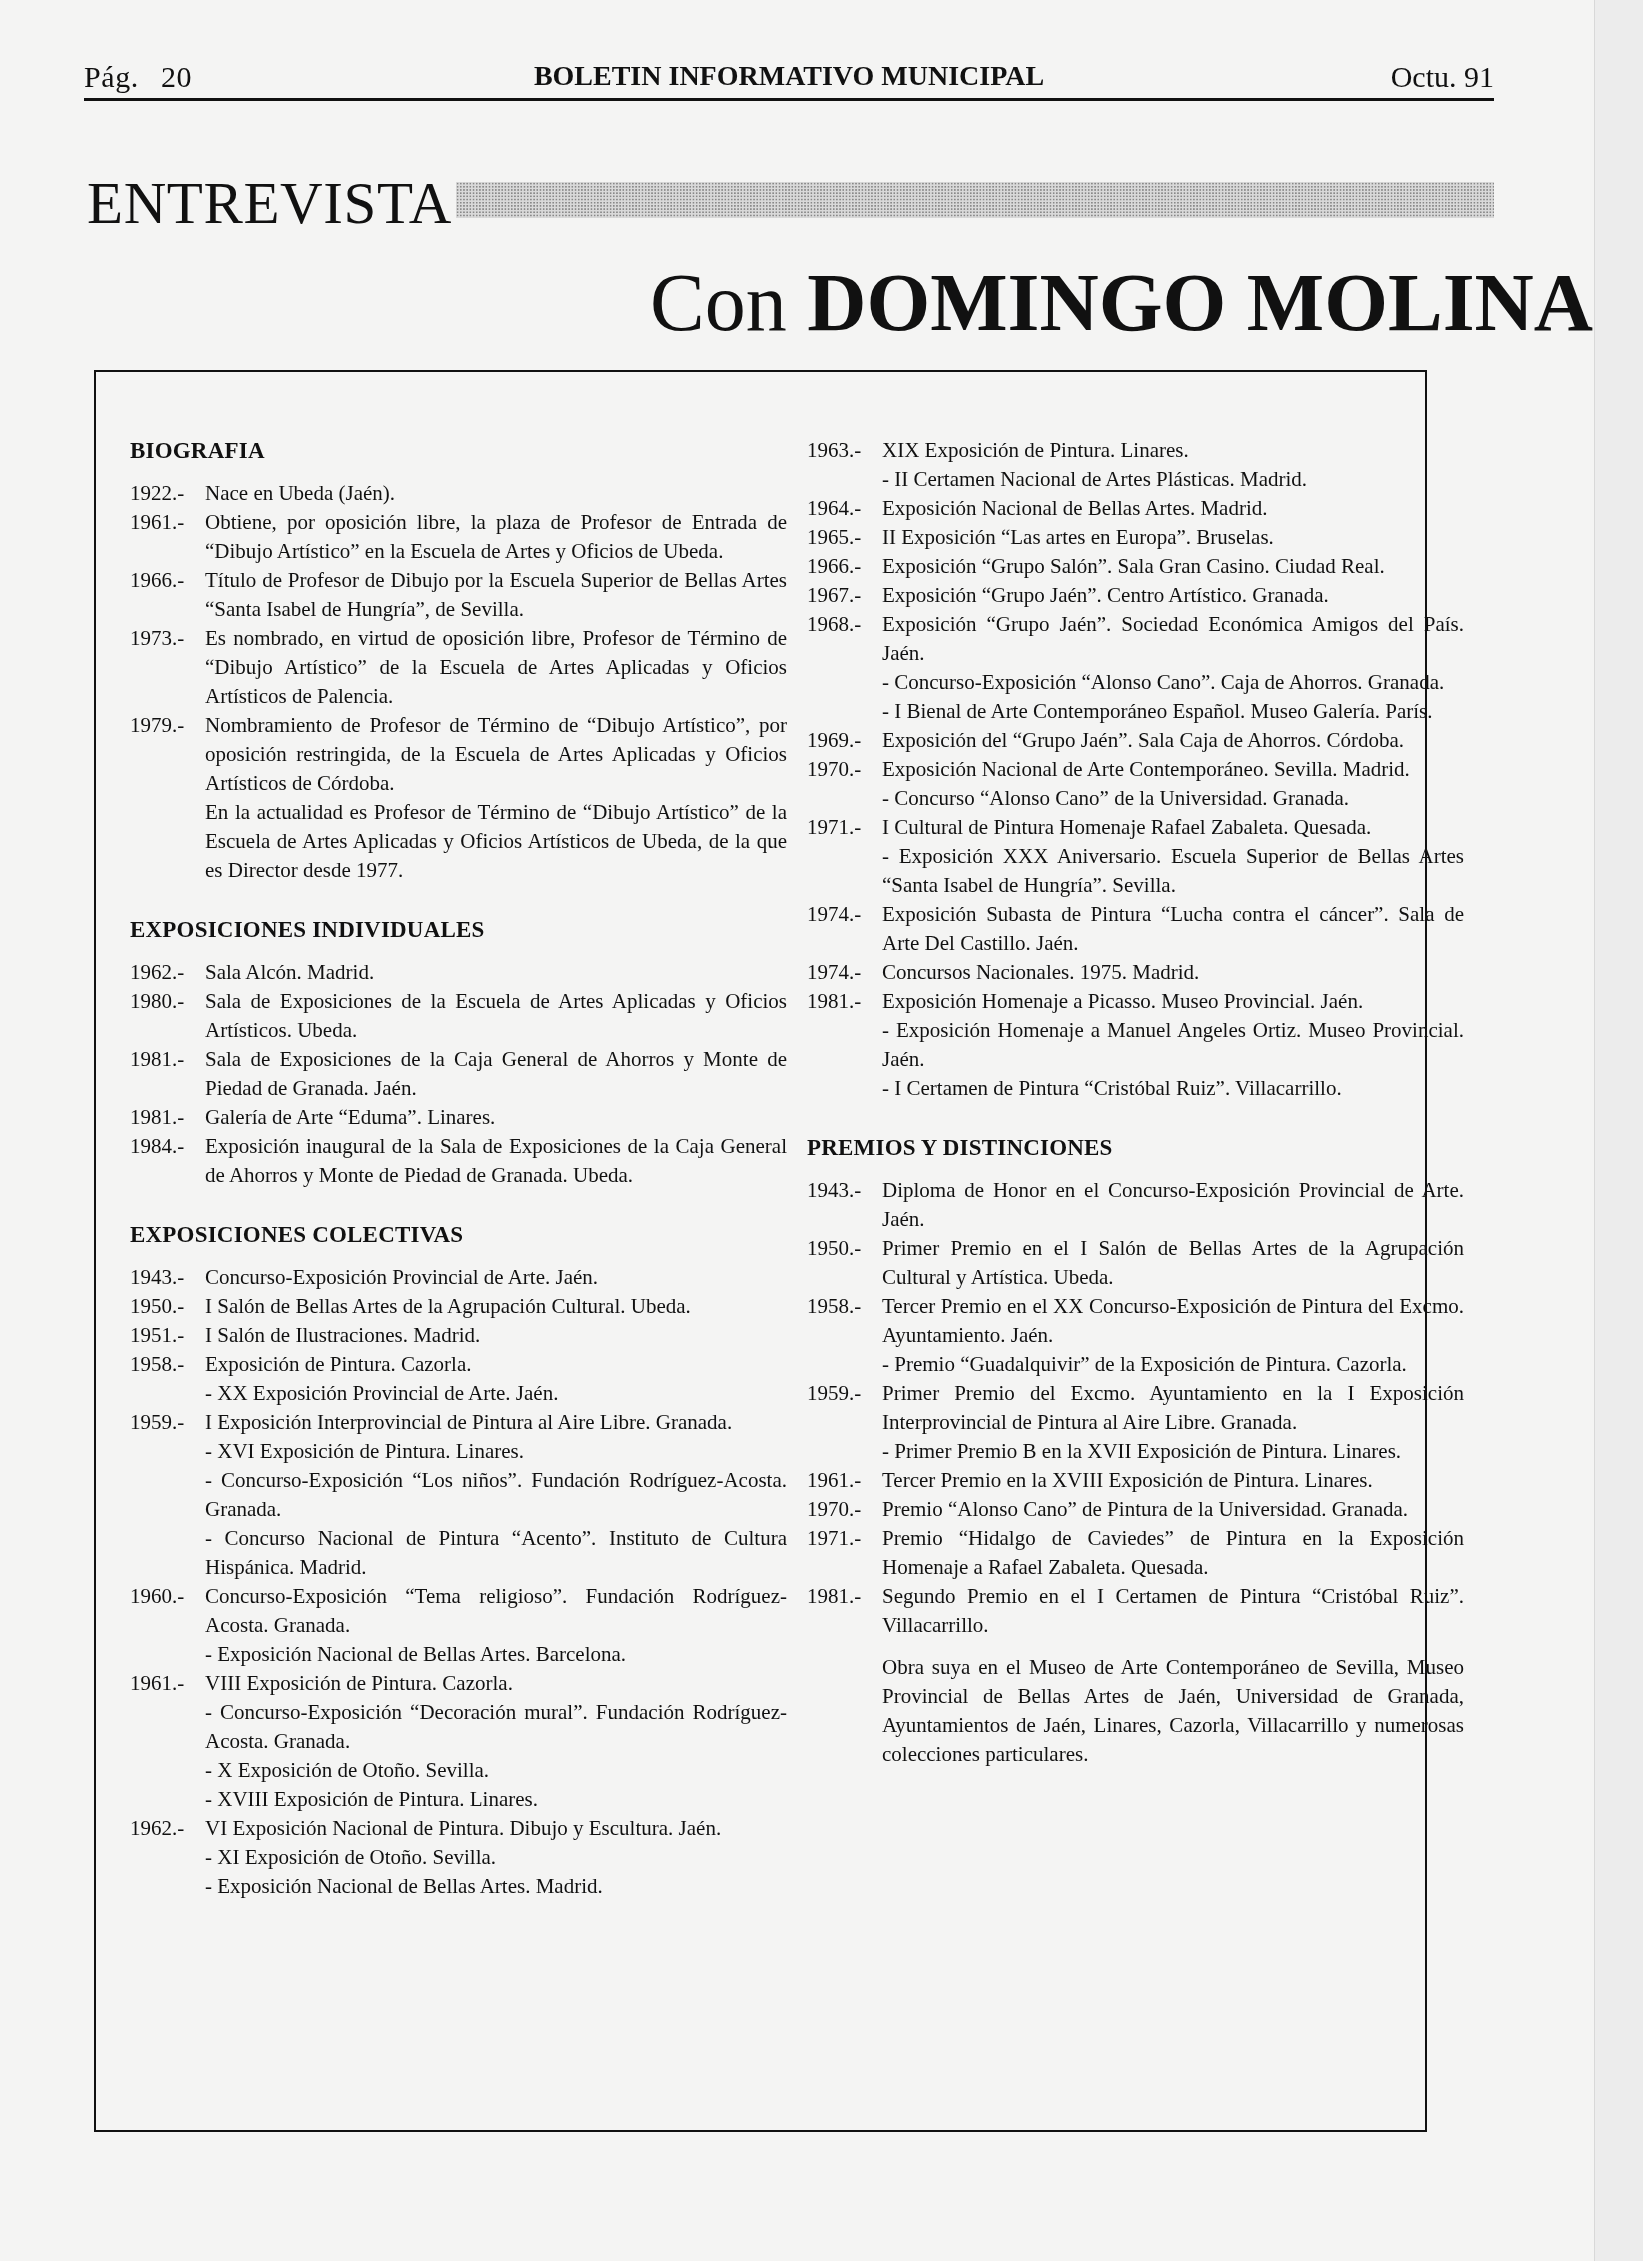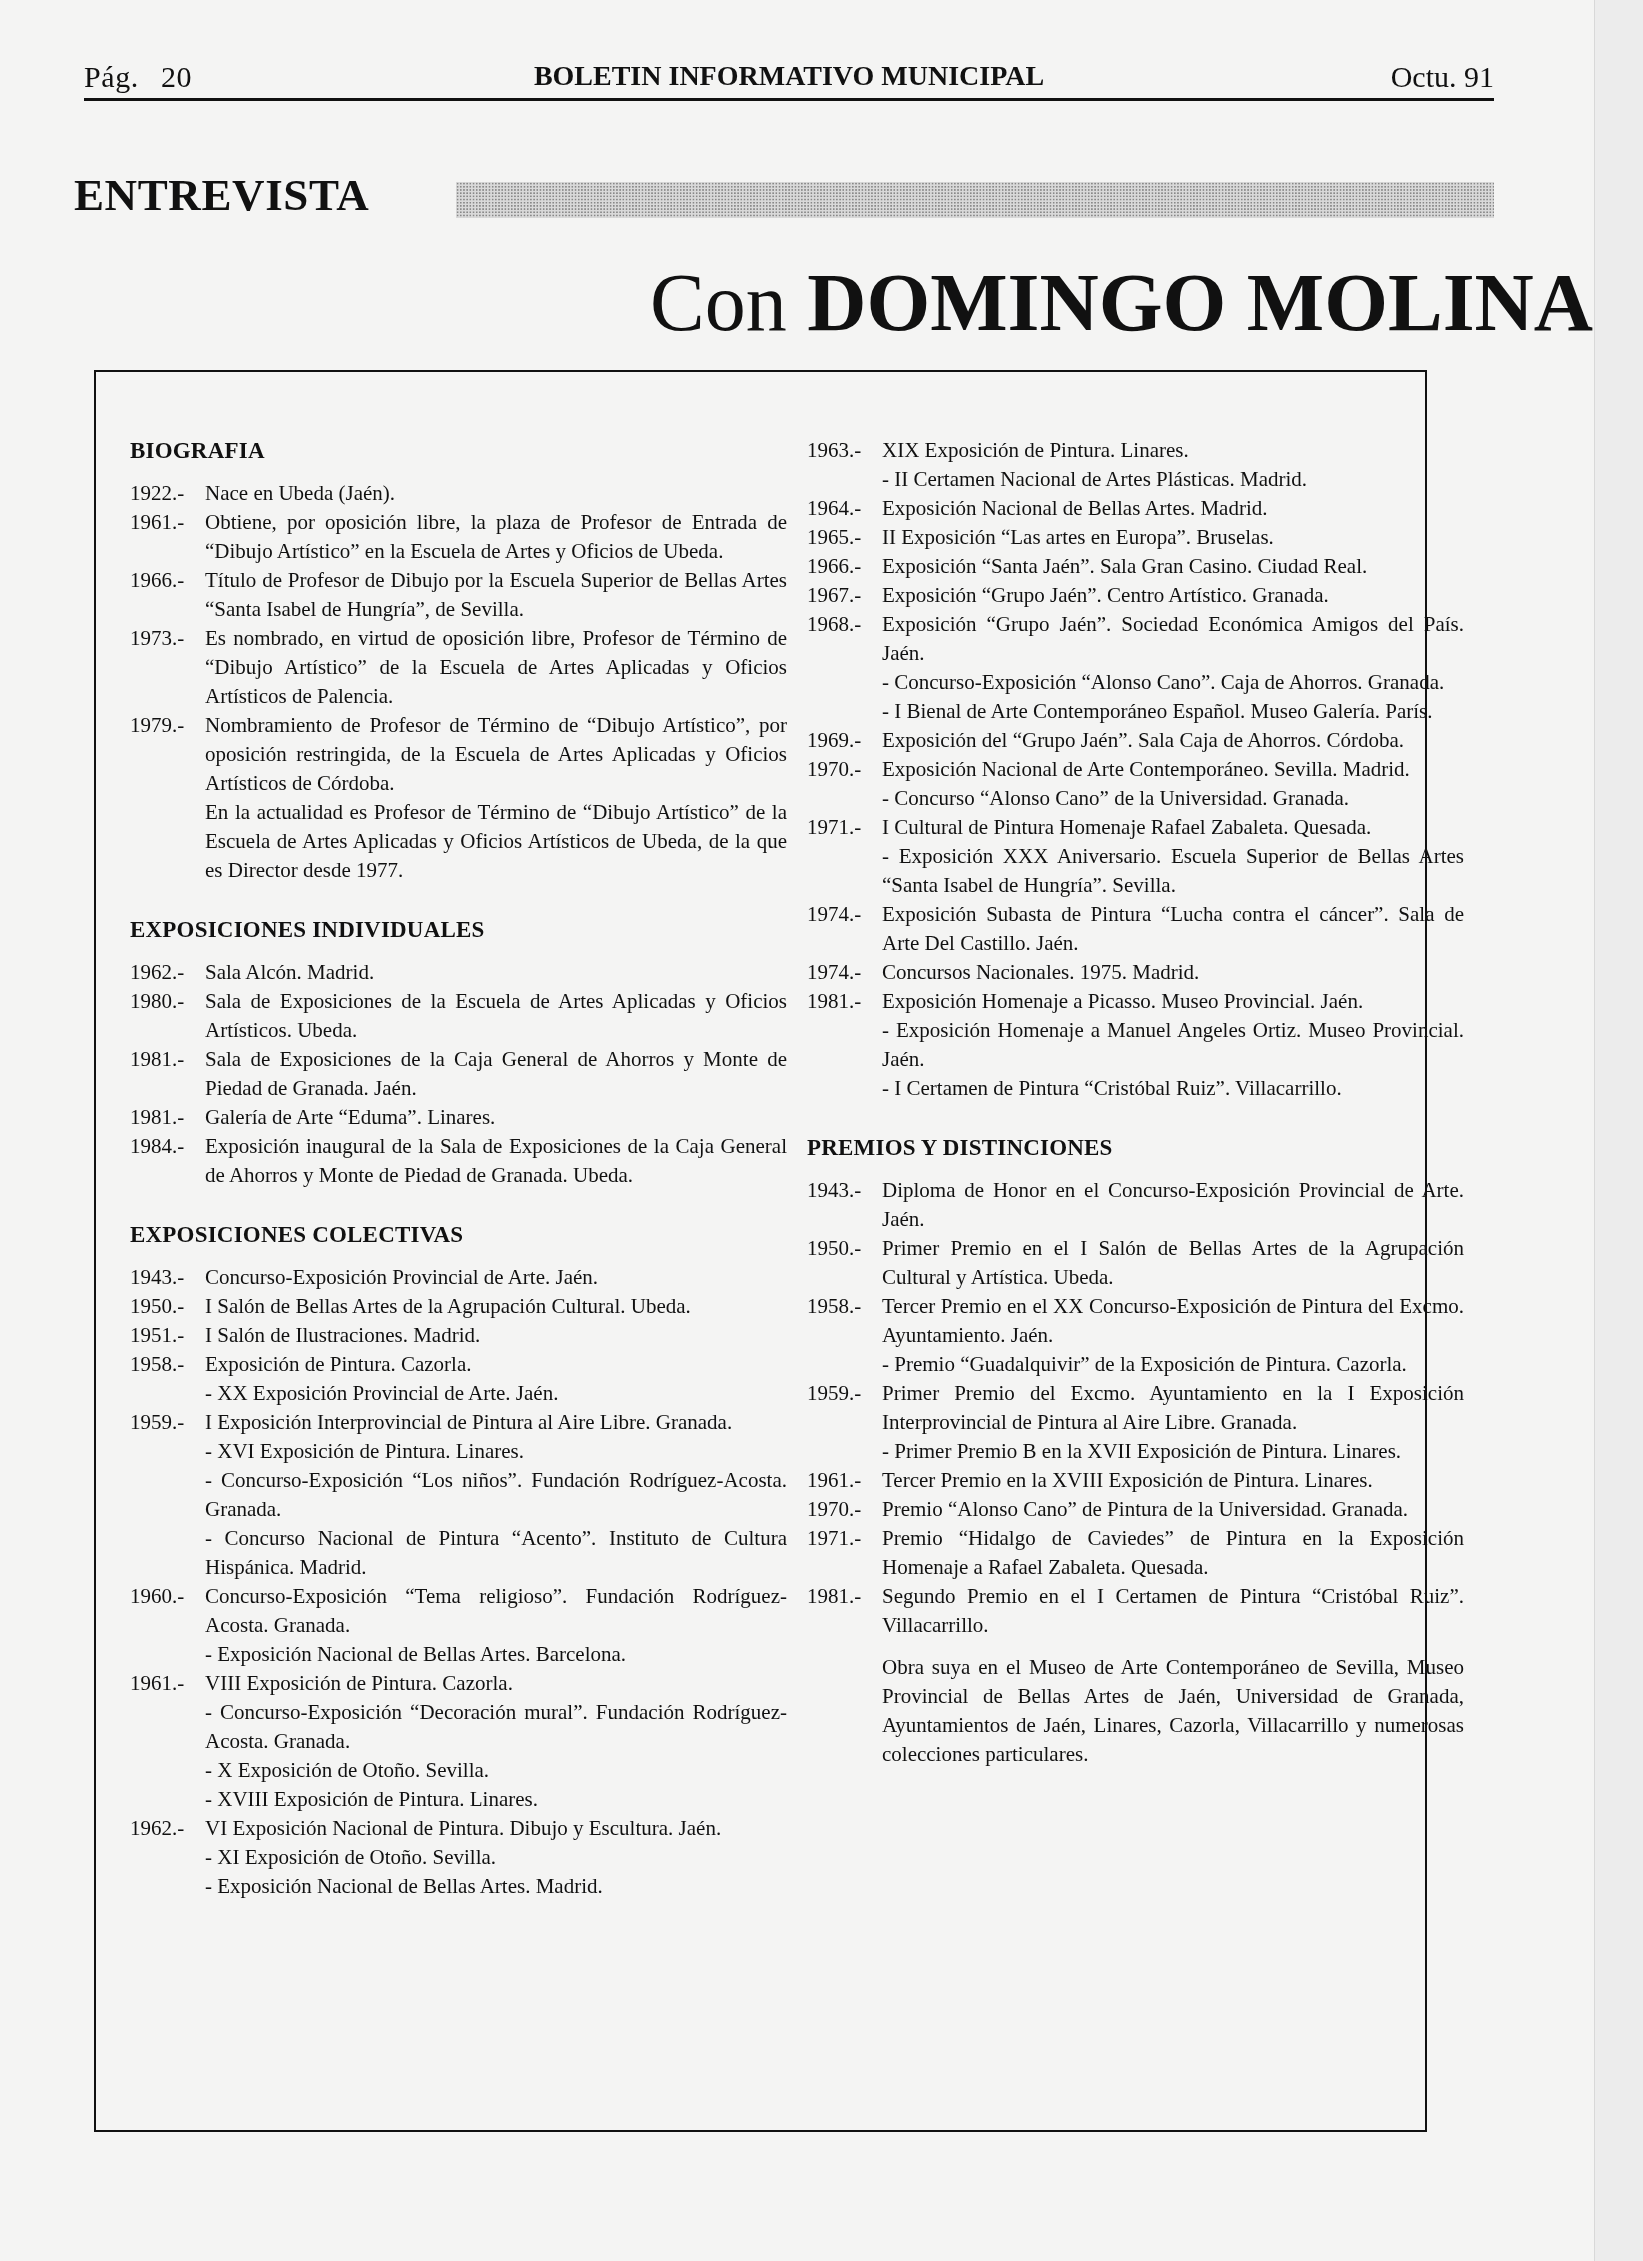--- a/index.html
+++ b/index.html
@@ -17,22 +17,22 @@
     position: absolute; left: 84px; top: 55px; width: 1410px; height: 43px;
     border-bottom: 3.2px solid #111;
     font-size: 30px; font-weight: normal;
   }
   .header .pag { position: absolute; left: 0; top: 5.2px; letter-spacing: 0.6px; }
   .header .pag .num { margin-left: 22px; }
   .header .title { position: absolute; left: 0; right: 0; top: 5.2px; text-align: center; font-weight: bold; font-size: 28px; }
   .header .date { position: absolute; right: 0; top: 5.2px; }
 
   .section-tag {
-    position: absolute; left: 74px; top: 169px;
-    font-size: 45px; font-weight: bold; letter-spacing: 0.6px;
+    position: absolute; left: 87px; top: 169px;
+    font-size: 59px; font-weight: normal; letter-spacing: 0.6px;
   }
   .tag-bar {
     position: absolute; left: 456px; top: 182px; width: 1038px; height: 36px;
     background-color: #d9d9d9;
     background-image: radial-gradient(#888 0.6px, transparent 0.8px);
     background-size: 3.2px 3.2px;
   }
   .main-title {
     position: absolute; left: 0; right: 50px; top: 256px;
     text-align: right; font-size: 82px;
@@ -190,21 +190,21 @@
           <div class="entry">
             <span class="yr">1964.-</span>
             <span class="txt">Exposición Nacional de Bellas Artes. Madrid.</span>
           </div>
           <div class="entry">
             <span class="yr">1965.-</span>
             <span class="txt">II Exposición “Las artes en Europa”. Bruselas.</span>
           </div>
           <div class="entry">
             <span class="yr">1966.-</span>
-            <span class="txt">Exposición “Santa Jaén”. Sala Gran Casino. Ciudad Real.</span>
+            <span class="txt">Exposición “Grupo Salón”. Sala Gran Casino. Ciudad Real.</span>
           </div>
           <div class="entry">
             <span class="yr">1967.-</span>
             <span class="txt">Exposición “Grupo Jaén”. Centro Artístico. Granada.</span>
           </div>
           <div class="entry">
             <span class="yr">1968.-</span>
             <span class="txt">Exposición “Grupo Jaén”. Sociedad Económica Amigos del País. Jaén.</span>
           </div>
           <div class="sub">- Concurso-Exposición “Alonso Cano”. Caja de Ahorros. Granada.</div>

